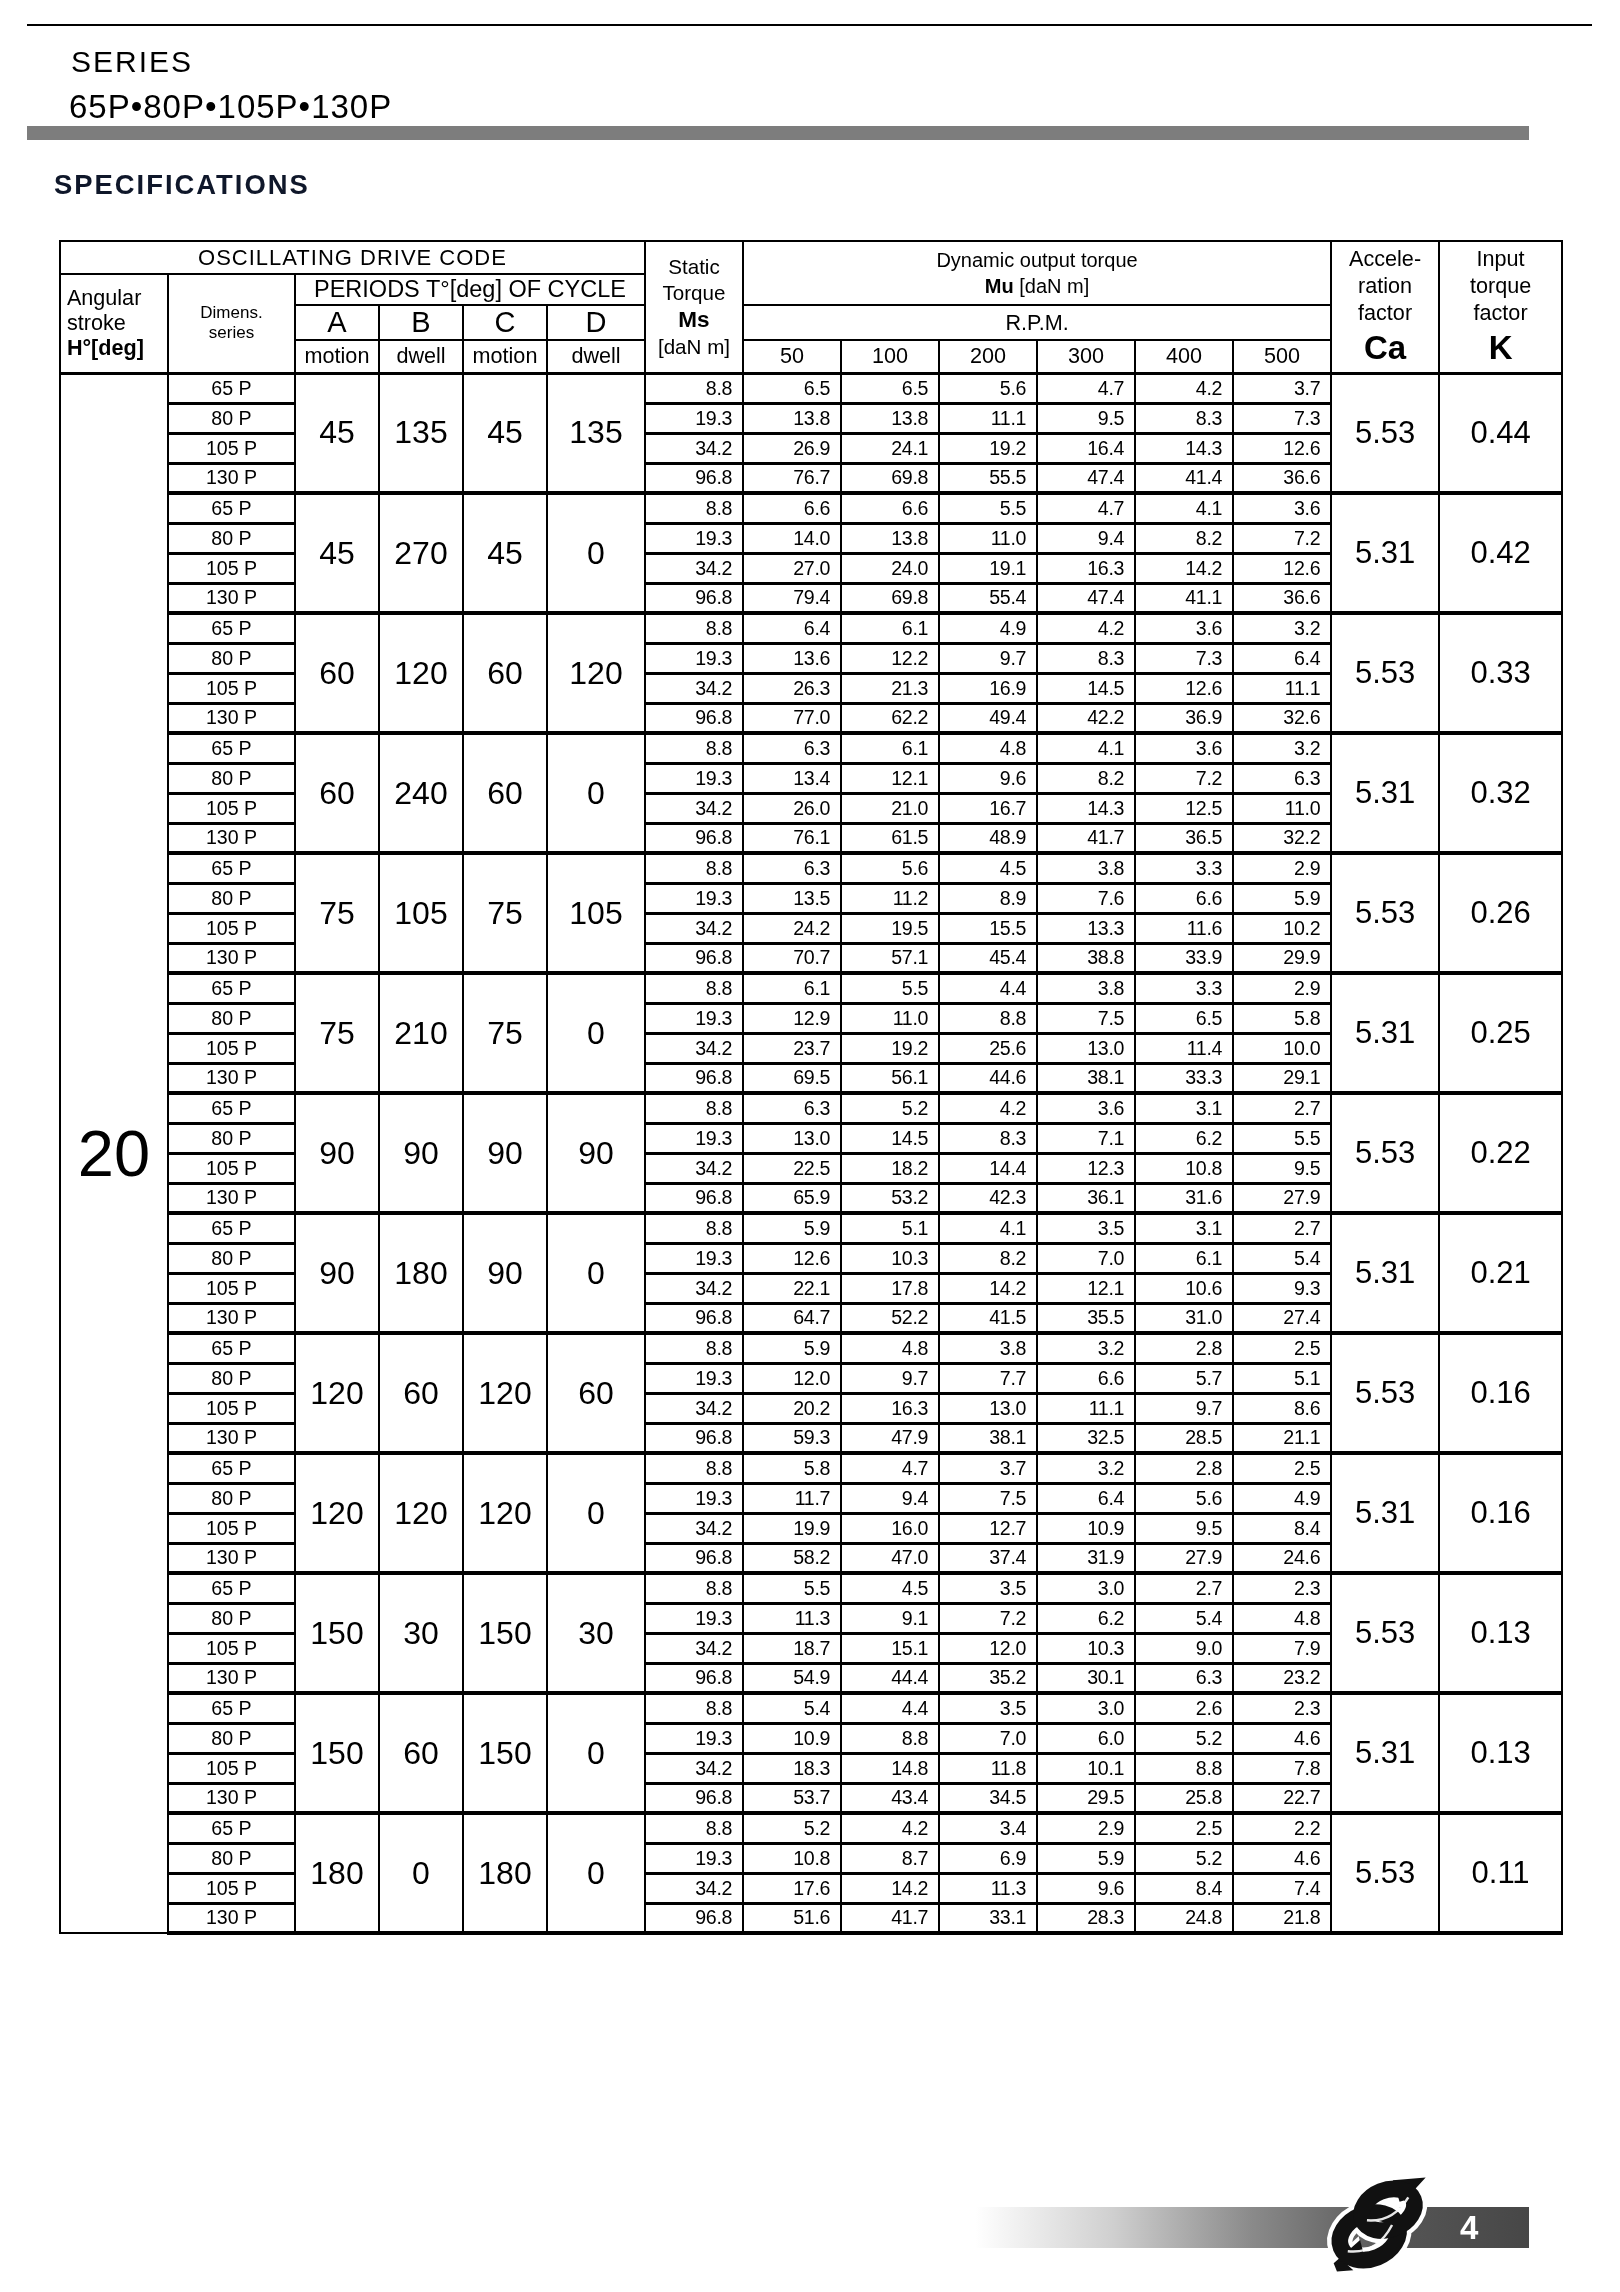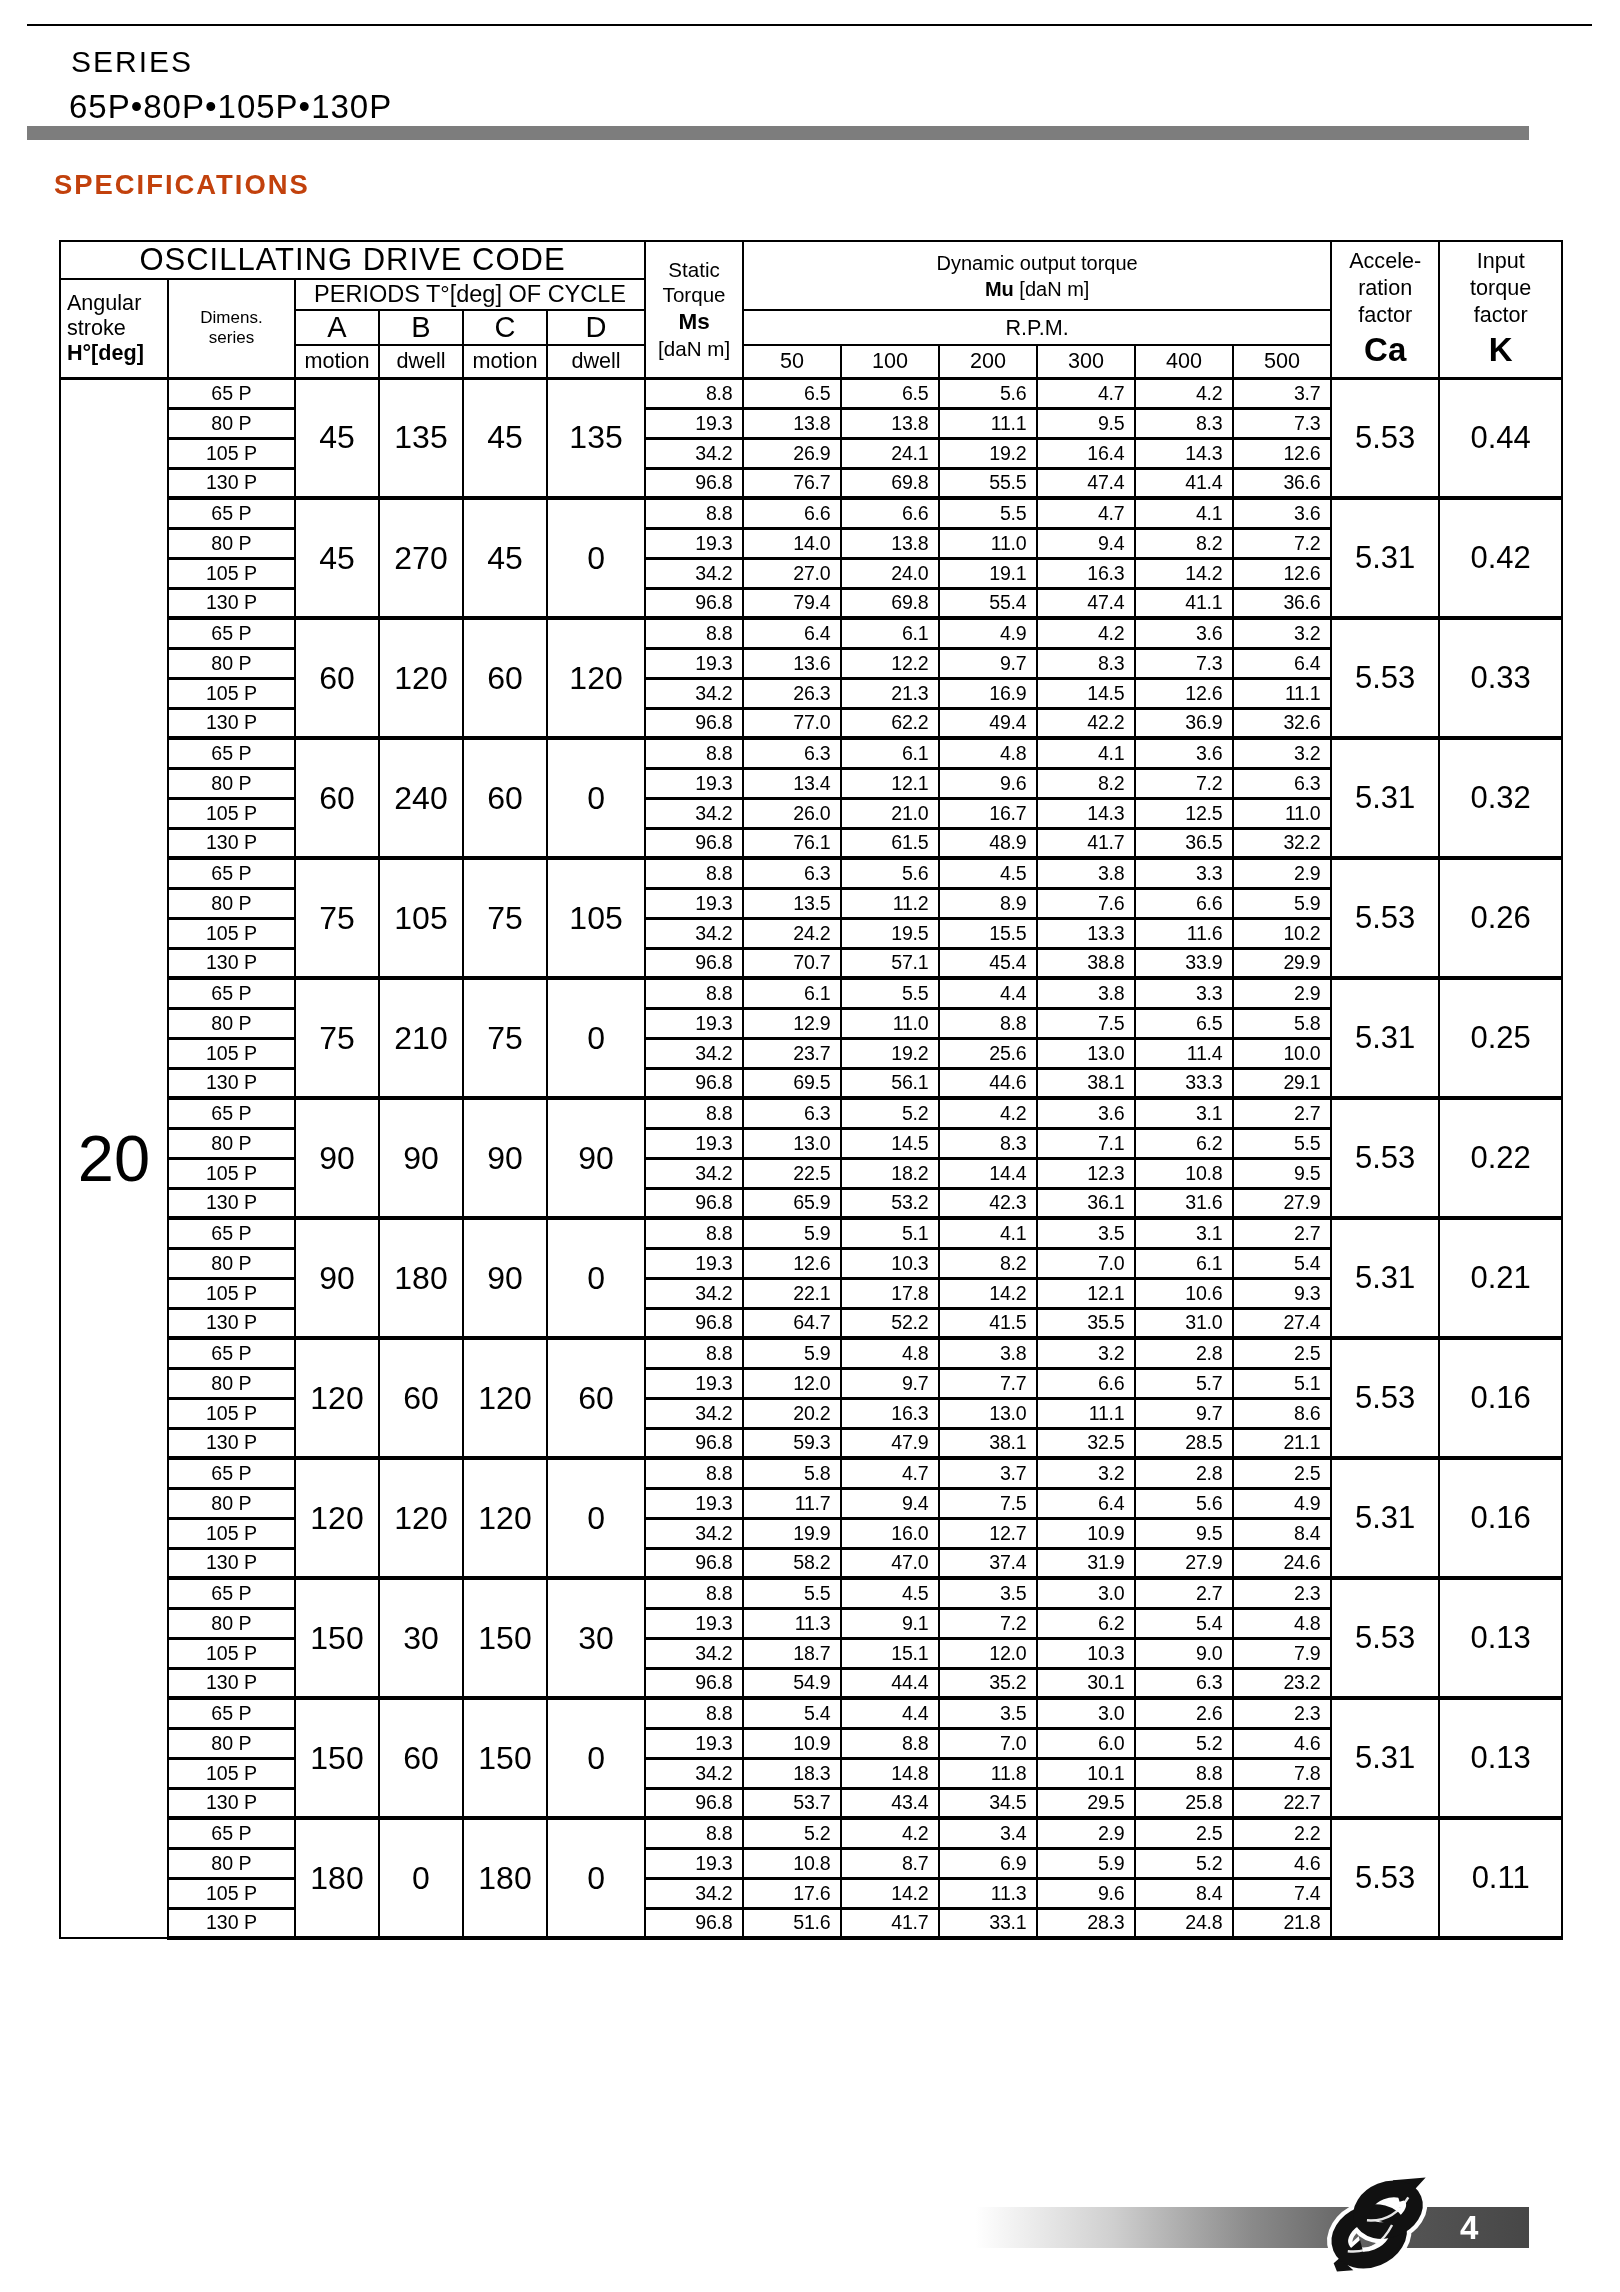--- a/index.html
+++ b/index.html
@@ -7,30 +7,30 @@
         font-family:"Liberation Sans","DejaVu Sans",sans-serif;color:#000;overflow:hidden;}
 
   .top-rule{position:absolute;left:27.4px;top:23.5px;width:1565px;height:2.9px;background:#000;}
 
   .series-label{position:absolute;left:71px;top:45px;font-size:30px;letter-spacing:2px;}
   .series-models{position:absolute;left:69px;top:88px;font-size:33px;letter-spacing:1px;}
   .doc-title{position:absolute;right:59px;top:49px;font-size:58px;letter-spacing:4.9px;white-space:nowrap;}
 
   .gray-rule{position:absolute;left:27.4px;top:126px;width:1502px;height:13.7px;background:#7d7d7d;}
   .specs-heading{position:absolute;left:54px;top:169px;font-size:27.4px;font-weight:bold;
-                 color:#c2410c;letter-spacing:2px;}
+                 color:#0f172a;letter-spacing:2px;}
 
   table.spec{position:absolute;left:59px;top:240px;width:1503px;border-collapse:collapse;
              table-layout:fixed;border:2.9px solid #000;}
   table.spec td{border:2px solid #000;padding:0;text-align:center;vertical-align:middle;
                 overflow:hidden;white-space:nowrap;}
 
   
   thead .r1{height:33px;} thead .r2{height:31px;} thead .r3{height:33px;} thead .r4{height:33px;}
-  .th-code{font-size:31px;letter-spacing:1px;border-bottom-width:2.9px !important;}
+  .th-code{font-size:22px;letter-spacing:1px;border-bottom-width:2.9px !important;}
   .th-angular{text-align:left !important;padding-left:5.9px !important;font-size:21.6px;line-height:1.15;}
   .th-angular .b{font-weight:bold;}
   .th-dimens{font-size:17px;line-height:1.2;margin-top:37px;}
   .th-periods{font-size:23.5px;}
   .th-letter{font-size:29px;}
   .th-sub{font-size:21.6px;}
   .th-static{font-size:20.6px;line-height:1.25;}
   .th-static .b{font-weight:bold;font-size:22.5px;}
   .th-dyn{font-size:20px;line-height:1.3;}
   .th-dyn .b{font-weight:bold;}

